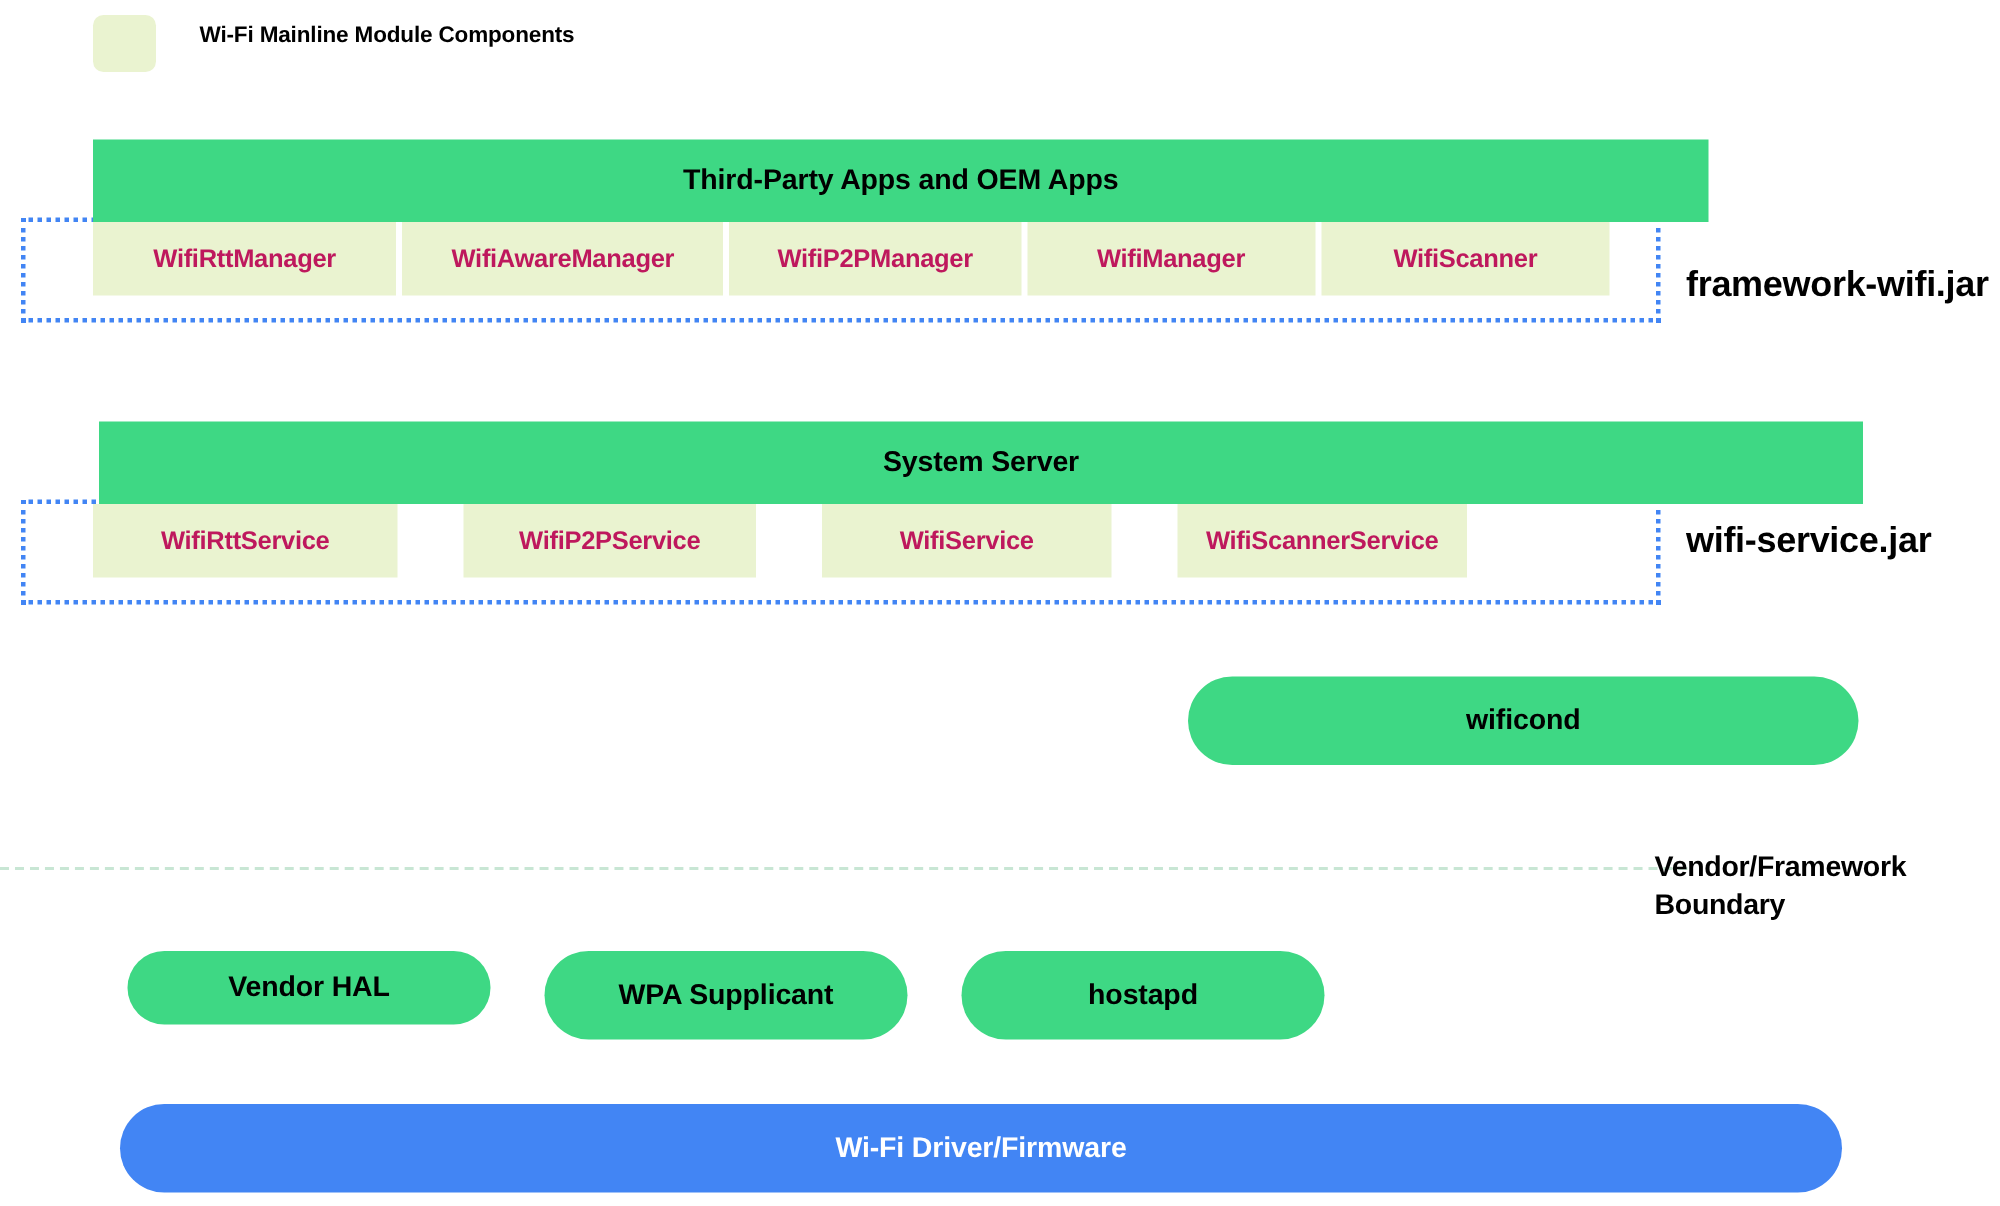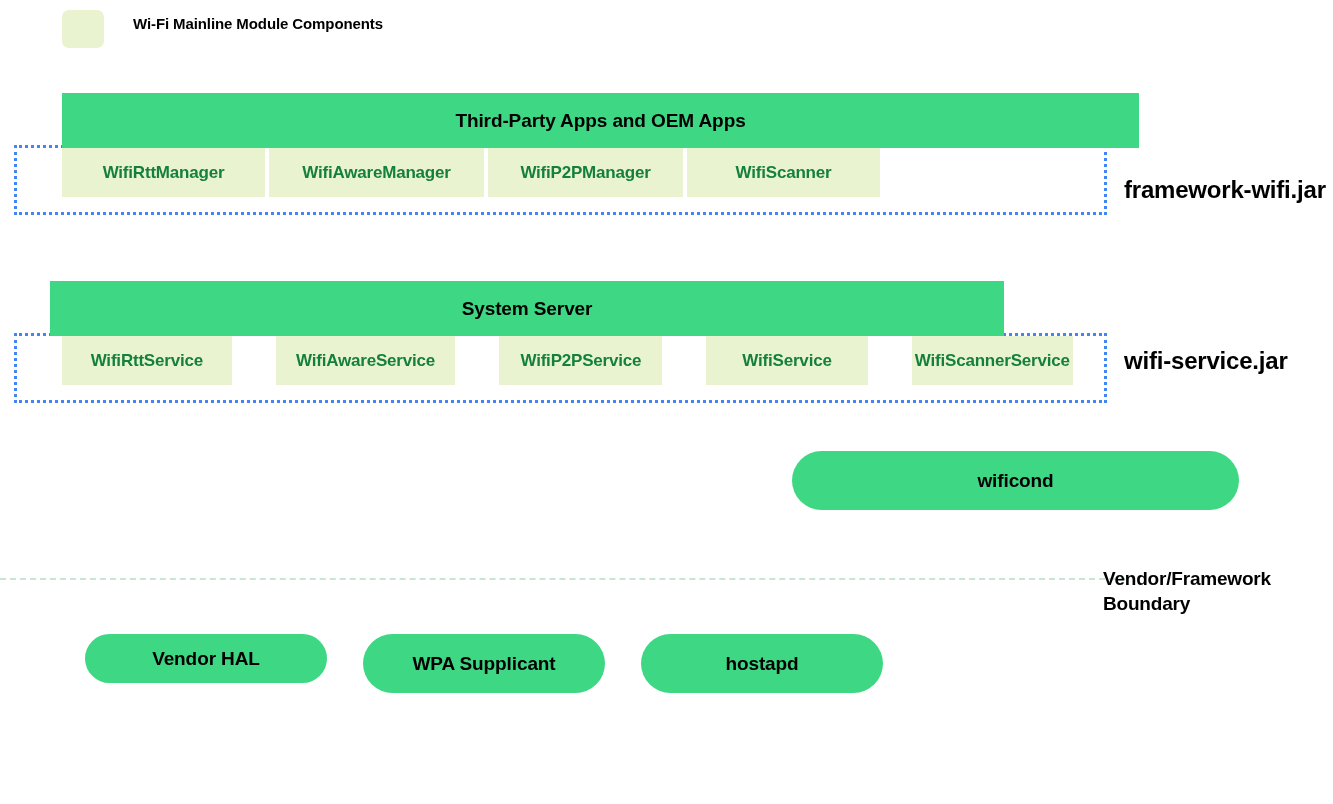--- a/index.html
+++ b/index.html
@@ -73,21 +73,21 @@
     gap: 4px;
   }
   .cell {
     background: #eaf3d0;
     display: flex;
     align-items: center;
     justify-content: center;
     font-size: 17px;
     font-weight: bold;
     letter-spacing: -0.2px;
-    color: #15803d;
+    color: #be185d;
     height: 100%;
     box-sizing: border-box;
   }
 
   
   .pill {
     position: absolute;
     background: #3ed884;
     border-radius: 999px;
     display: flex;
@@ -130,45 +130,46 @@
   <div class="legend-label">Wi-Fi Mainline Module Components</div>
 
   <div class="jar-box" style="left:14px; top:145px; width:1093px; height:70px;"></div>
 
   <div class="band-header" style="left:62px; top:93px; width:1077px; height:55px;">Third-Party Apps and OEM Apps</div>
 
   <div class="cell-row" style="left:62px; top:148px; width:1011px; height:49px;">
     <div class="cell" style="width:203px;">WifiRttManager</div>
     <div class="cell" style="width:215px;">WifiAwareManager</div>
     <div class="cell" style="width:195px;">WifiP2PManager</div>
+    <div class="cell" style="width:193px;">WifiManager</div>
     <div class="cell" style="width:193px;">WifiScanner</div>
   </div>
 
   <div class="jar-label" style="left:1124px; top:176px;">framework-wifi.jar</div>
 
   <div class="jar-box" style="left:14px; top:333px; width:1093px; height:70px;"></div>
 
-  <div class="band-header" style="left:50px; top:281px; width:954px; height:55px;">System Server</div>
+  <div class="band-header" style="left:66px; top:281px; width:1176px; height:55px;">System Server</div>
 
   <div class="cell-row" style="left:62px; top:336px; width:1011px; height:49px;gap:44px;">
     <div class="cell" style="width:203px;">WifiRttService</div>
-    <div class="cell" style="width:215px;">WifiAwareService</div>
     <div class="cell" style="width:195px;">WifiP2PService</div>
     <div class="cell" style="width:193px;text-align:center;">WifiService</div>
     <div class="cell" style="width:193px;">WifiScannerService</div>
   </div>
 
   <div class="jar-label" style="left:1124px; top:347px;">wifi-service.jar</div>
 
   <div class="pill" style="left:792px; top:451px; width:447px; height:59px;">wificond</div>
 
   <div class="boundary-line"></div>
   <div class="boundary-label">
     <span>Vendor/Framework</span><br>
     <span>Boundary</span>
   </div>
 
   <div class="pill" style="left:85px; top:634px; width:242px; height:49px;">Vendor HAL</div>
   <div class="pill" style="left:363px; top:634px; width:242px; height:59px;">WPA Supplicant</div>
   <div class="pill" style="left:641px; top:634px; width:242px; height:59px;">hostapd</div>
 
+  <div class="pill driver" style="left:80px; top:736px; width:1148px; height:59px;">Wi-Fi Driver/Firmware</div>
 
 </div>
 
 </body></html>

